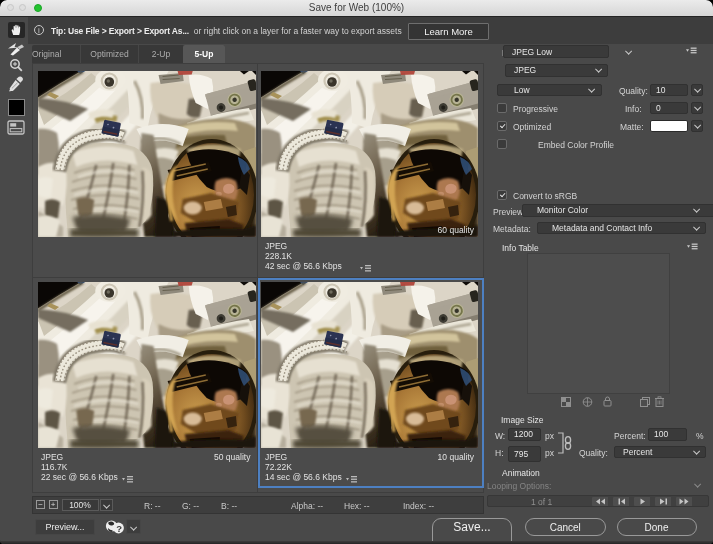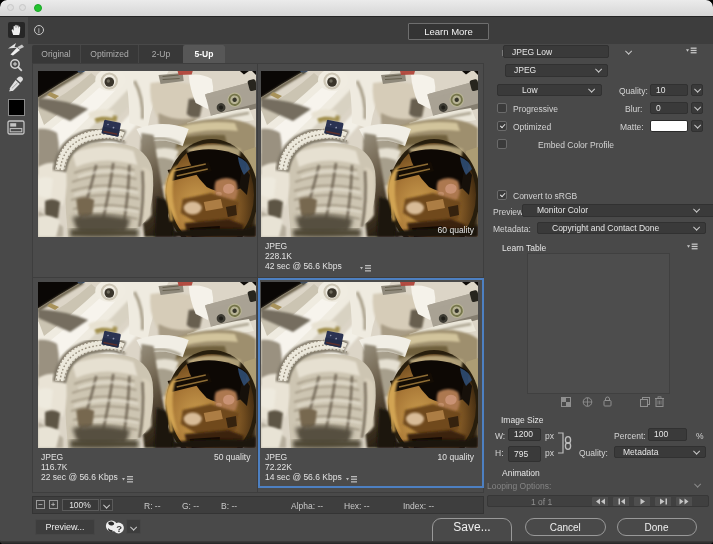--- a/index.html
+++ b/index.html
@@ -12,26 +12,28 @@
 .ck{position:absolute;width:5px;height:2.6px;border-left:1.6px solid #e8e8e8;border-bottom:1.6px solid #e8e8e8;transform:rotate(-48deg);left:2px;top:2.2px}
 .pill{position:absolute;border:1px solid #999;border-radius:9px;color:#f0f0f0;font-size:9.5px;text-align:center}
 .clab{position:absolute;font-size:8.5px;color:#e2e2e2;line-height:10px;white-space:nowrap}
 .menuic{position:absolute;width:11px;height:7px}
 </style></head>
 <body>
 <div id="win">
 
 <div class="abs" style="left:0;top:0;width:713px;height:16px;background:linear-gradient(#ebebeb,#d6d6d6);border-radius:7px 7px 0 0"></div>
 <div class="abs" style="left:0;top:16px;width:713px;height:1px;background:#242424"></div>
+<div class="abs" style="left:0;top:2px;width:713px;height:13px;font-size:10px;color:#3e3e3e;text-align:center">Save for Web (100%)</div>
 <div class="abs" style="left:6.5px;top:4px;width:7px;height:7px;border-radius:50%;background:#dedede;border:1px solid #c6c6c6"></div>
 <div class="abs" style="left:19px;top:4px;width:7px;height:7px;border-radius:50%;background:#dedede;border:1px solid #c6c6c6"></div>
 <div class="abs" style="left:33.5px;top:3.5px;width:8px;height:8px;border-radius:50%;background:#23c32f;border:1px solid #1ba428"></div>
 
 <div class="abs" style="left:28px;top:17px;width:685px;height:27px;background:#3d3d3d"></div>
 <div class="abs" style="left:34px;top:24.5px;width:10px;height:10px;border:1px solid #c9c9c9;border-radius:50%;color:#c9c9c9;font-size:8px;text-align:center;line-height:10px">i</div>
+<div class="abs" style="left:51px;top:26px;font-size:8.5px;color:#ededed;white-space:nowrap"><b style="font-weight:700;letter-spacing:-0.15px">Tip: Use File &gt; Export &gt; Export As...</b><span style="color:#d2d2d2">&nbsp; or right click on a layer for a faster way to export assets</span></div>
 <div class="abs" style="left:408px;top:22.5px;width:81px;height:17px;background:#343434;border:1px solid #6e6e6e;border-radius:1px;color:#f2f2f2;font-size:9.5px;text-align:center;line-height:15px">Learn More</div>
 
 <div class="abs" style="left:7.5px;top:21.5px;width:17px;height:16px;background:#262626;border-radius:2px"></div>
 <svg class="abs" style="left:10px;top:23.5px" width="12" height="12" viewBox="0 0 12 12">
       <path d="M3.2 11 L2 7.5 Q1.2 5.8 2 5.4 Q2.7 5.1 3.3 6.3 L3.6 7 L3.6 2.6 Q3.6 1.7 4.2 1.7 Q4.8 1.7 4.9 2.6 L5.1 4.5 L5.3 1.6 Q5.4 0.8 6 0.8 Q6.6 0.8 6.7 1.6 L6.9 4.5 L7.2 1.9 Q7.3 1.1 7.9 1.2 Q8.5 1.3 8.5 2.1 L8.6 4.8 L8.9 3 Q9 2.3 9.6 2.4 Q10.2 2.5 10.2 3.3 L10 8 L9.2 11 Z" fill="#efefef"></path>
     </svg>
 <svg class="abs" style="left:7px;top:42px" width="18" height="14" viewBox="0 0 18 14">
       <path d="M1,6.5 L9,1 L7.6,5 L12,5.6 Z" fill="#e2e2e2"></path>
       <path d="M3.5,12.5 L10,5.5 L13,8 L6,13.5 Z" fill="#efefef"></path>
       <path d="M10.5,5 l4.5-2.5 2,2.5 -4.5,2.2 z" fill="#c9c9c9"></path>
@@ -47,21 +49,21 @@
       <path d="M9.5,6.8 l-5.6,5.6" stroke="#8a8a8a" stroke-width="0.8"></path>
     </svg>
 <div class="abs" style="left:8px;top:99px;width:17px;height:17px;background:#000;border:1px solid #8a8a8a"></div>
 <svg class="abs" style="left:7px;top:120px" width="18" height="15" viewBox="0 0 18 15">
       <rect x="1" y="1" width="16" height="13" rx="1.5" fill="none" stroke="#c4c4c4" stroke-width="1.3"></rect>
       <rect x="3.2" y="3.2" width="6" height="3.4" fill="#c4c4c4"></rect>
       <rect x="3.2" y="8.6" width="11.6" height="3.2" fill="none" stroke="#c4c4c4" stroke-width="1"></rect>
     </svg>
 
 <div class="abs" style="left:32px;top:45px;width:193px;height:18px;background:#383838;border-radius:2px 2px 0 0"></div>
-<div class="abs" style="left:32px;top:45px;width:49px;height:18px;font-size:8.5px;color:#aeaeae;text-align:center;line-height:18px;border-right:1px solid #464646">Original</div>
+<div class="abs" style="left:32px;top:45px;width:49px;height:18px;font-size:8.5px;color:#aeaeae;text-align:left;line-height:18px;border-right:1px solid #464646">Original</div>
 <div class="abs" style="left:81px;top:45px;width:58px;height:18px;font-size:8.5px;color:#aeaeae;text-align:center;line-height:18px;border-right:1px solid #464646">Optimized</div>
 <div class="abs" style="left:139px;top:45px;width:44px;height:18px;font-size:8.5px;color:#aeaeae;text-align:center;line-height:18px">2-Up</div>
 <div class="abs" style="left:183px;top:45px;width:42px;height:18px;background:#575757;border-radius:2px 2px 0 0;font-size:8.5px;font-weight:700;color:#fff;text-align:center;line-height:18px">5-Up</div>
 
 <div class="abs" style="left:32px;top:63px;width:452px;height:430px;background:#4b4b4b;border:1px solid #3e3e3e"></div>
 <div class="abs" style="left:32px;top:277px;width:452px;height:1px;background:#3e3e3e"></div>
 <div class="abs" style="left:257px;top:63px;width:1px;height:430px;background:#3e3e3e"></div>
 
 <svg width="0" height="0" style="position:absolute">
 <defs>
@@ -316,33 +318,33 @@
       <rect x="5.5" y="3.2" width="7" height="1.5" fill="#c9c9c9"></rect>
       <rect x="5.5" y="5.9" width="7" height="1.5" fill="#c9c9c9"></rect>
     </svg>
 
 <div class="inp" style="left:505px;top:64px;width:103px;height:12.5px">
       <span style="margin-left:8px">JPEG</span>
     </div>
 <div class="chev" style="left:596px;top:67px"></div>
 
 <div class="inp" style="left:497px;top:83.5px;width:104.5px;height:12.5px">
-      <span style="margin-left:24px">Low</span>
+      <span style="margin-left:16px">Low</span>
     </div>
 <div class="chev" style="left:589px;top:86.5px"></div>
 <div class="lbl" style="left:619px;top:86px">Quality:</div>
 <div class="inp" style="left:650px;top:83.5px;width:38px;height:12.5px">
       <span style="margin-left:5px">10</span>
     </div>
 <div class="inp" style="left:691px;top:83.5px;width:12px;height:12.5px"></div>
 <div class="chev" style="left:694.5px;top:86.5px"></div>
 
 <div class="cb" style="left:497px;top:102.5px"></div>
 <div class="lbl" style="left:513px;top:104px">Progressive</div>
-<div class="lbl" style="left:625px;top:104px">Blur:</div>
+<div class="lbl" style="left:625px;top:104px">Info:</div>
 <div class="inp" style="left:650px;top:101.5px;width:38px;height:12.5px">
       <span style="margin-left:5px">0</span>
     </div>
 <div class="inp" style="left:691px;top:101.5px;width:12px;height:12.5px"></div>
 <div class="chev" style="left:694.5px;top:104.5px"></div>
 
 <div class="cb" style="left:497px;top:120.5px">
       <div class="ck"></div>
     </div>
 <div class="lbl" style="left:513px;top:122px">Optimized</div>
@@ -360,25 +362,25 @@
 <div class="lbl" style="left:513px;top:191px">Convert to sRGB</div>
 
 <div class="lbl" style="left:493px;top:206.5px">Preview:</div>
 <div class="inp" style="left:522px;top:204px;width:208px;height:12.5px">
       <span style="margin-left:14px">Monitor Color</span>
     </div>
 <div class="chev" style="left:694px;top:207px"></div>
 
 <div class="lbl" style="left:493px;top:224px">Metadata:</div>
 <div class="inp" style="left:537px;top:221.5px;width:169px;height:12.5px">
-      <span style="margin-left:14px">Copyright and Contact Done</span>
+      <span style="margin-left:14px">Metadata and Contact Info</span>
     </div>
 <div class="chev" style="left:694px;top:224.5px"></div>
 
-<div class="lbl" style="left:502px;top:243px;color:#e6e6e6">Learn Table</div>
+<div class="lbl" style="left:502px;top:243px;color:#e6e6e6">Info Table</div>
 <svg class="menuic" style="left:687px;top:243px" viewBox="0 0 13 8">
       <path d="M0 2.5 l3.6 0 -1.8 3z" fill="#c9c9c9"></path>
       <rect x="5.5" y="0.5" width="7" height="1.5" fill="#c9c9c9"></rect>
       <rect x="5.5" y="3.2" width="7" height="1.5" fill="#c9c9c9"></rect>
       <rect x="5.5" y="5.9" width="7" height="1.5" fill="#c9c9c9"></rect>
     </svg>
 <div class="abs" style="left:527px;top:253px;width:143px;height:141px;background:#4d4d4d;border:1px solid #404040"></div>
 
 <svg class="abs" style="left:561px;top:397px" width="10" height="10" viewBox="0 0 10 10">
       <rect x="0.5" y="0.5" width="9" height="9" fill="none" stroke="#909090"></rect>
@@ -415,21 +417,21 @@
       <span style="margin-left:5px">100</span>
     </div>
 <div class="lbl" style="left:696px;top:430.5px">%</div>
 <div class="lbl" style="left:495px;top:448px">H:</div>
 <div class="inp" style="left:508px;top:445.5px;width:33px;height:16px">
       <span style="margin-left:5px">795</span>
     </div>
 <div class="lbl" style="left:545px;top:448px">px</div>
 <div class="lbl" style="left:579px;top:448px">Quality:</div>
 <div class="inp" style="left:614px;top:445.5px;width:92px;height:12.5px">
-      <span style="margin-left:8px">Metadata</span>
+      <span style="margin-left:8px">Percent</span>
     </div>
 <div class="chev" style="left:694px;top:448.5px"></div>
 
 <svg class="abs" style="left:558px;top:432px" width="18" height="22" viewBox="0 0 18 22">
       <path d="M0 1 h5 v20 h-5" fill="none" stroke="#bdbdbd" stroke-width="1.2"></path>
       <ellipse cx="10" cy="8" rx="2.6" ry="3.4" fill="none" stroke="#bdbdbd" stroke-width="1.3"></ellipse>
       <ellipse cx="10" cy="14" rx="2.6" ry="3.4" fill="none" stroke="#bdbdbd" stroke-width="1.3"></ellipse>
     </svg>
 
 <div class="lbl" style="left:502px;top:467.5px;color:#e6e6e6">Animation</div>

